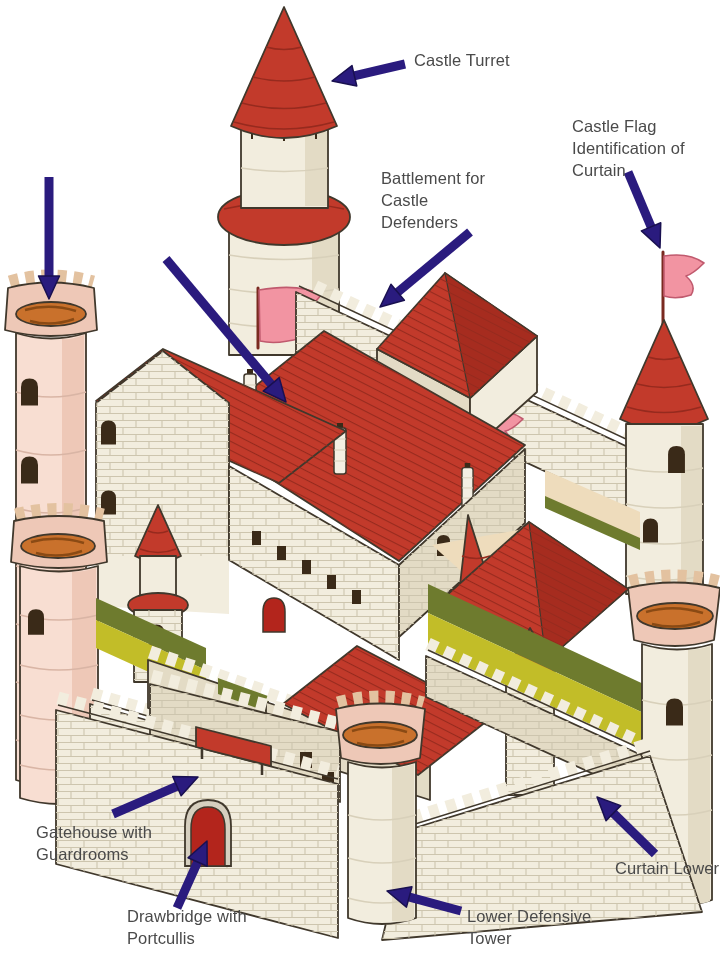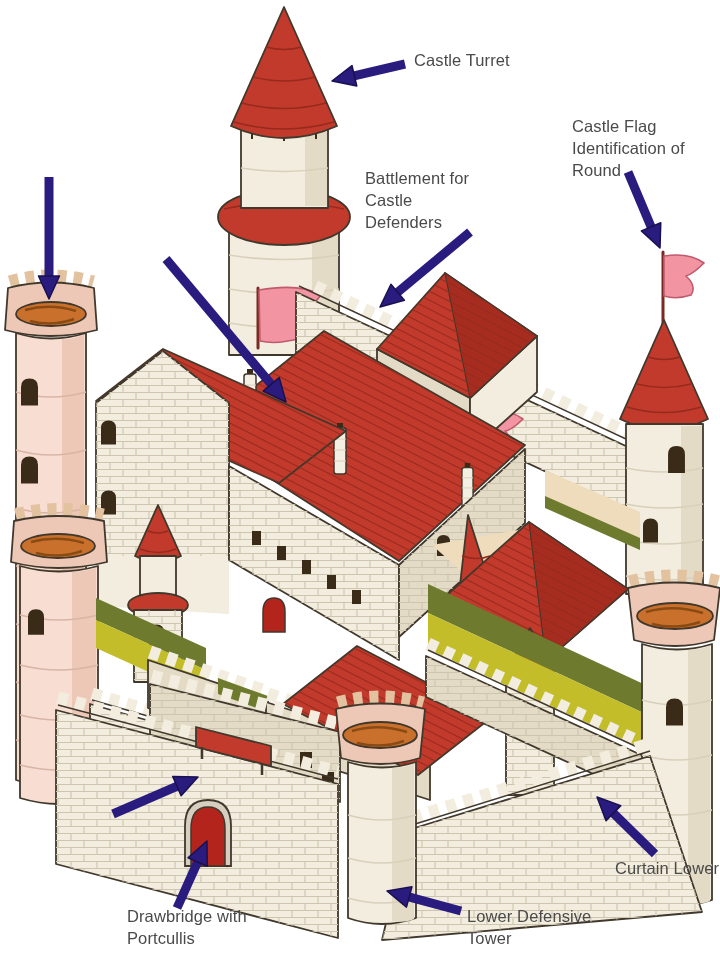--- a/index.html
+++ b/index.html
@@ -287,25 +287,27 @@
         <line x1="461" y1="911" x2="400.3220148237901" y2="894.6005445469702" class="arrow-line"></line>
         <polygon points="387,891 411.94290280364925,886.864591951487 406.46381327565103,907.1372232050805" class="arrow-head"></polygon>
       </g>
   <g class="arrow">
         <line x1="655" y1="854" x2="606.8425542818964" y2="806.6728550701395" class="arrow-line"></line>
         <polygon points="597,797 620.7640381681218,805.6325251198042 606.044476104866,820.6103251139942" class="arrow-head"></polygon>
       </g>
 </svg>
 
 <div class="label" style="left:414px;top:50px">Castle Turret</div>
-<div class="label" style="left:365px;top:168px">Battlement for
+<div class="label" style="left:381px;top:168px">Battlement for
 Castle
 Defenders</div>
 <div class="label" style="left:572px;top:116px">Castle Flag
 Identification of
-Round</div>
+Curtain</div>
+<div class="label" style="left:36px;top:822px">Gatehouse with
+Guardrooms</div>
 <div class="label" style="left:467px;top:906px">Lower Defensive
 Tower</div>
 <div class="label" style="left:127px;top:906px">Drawbridge with
 Portcullis</div>
 <div class="label" style="left:615px;top:858px">Curtain Lower</div>
 
 </div>
 
 </body></html>

